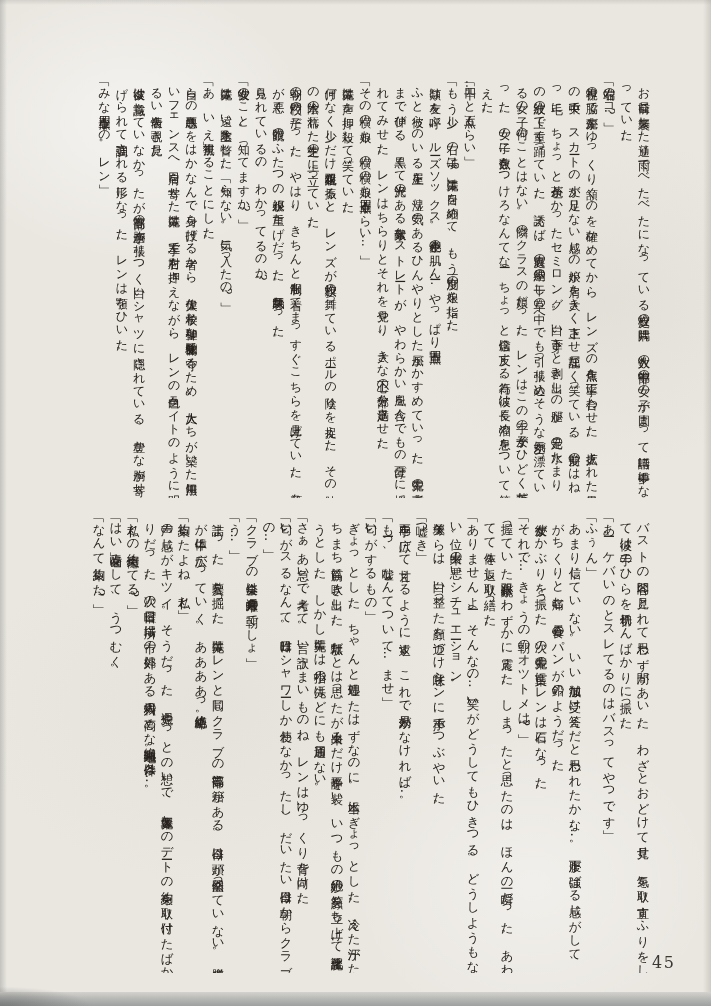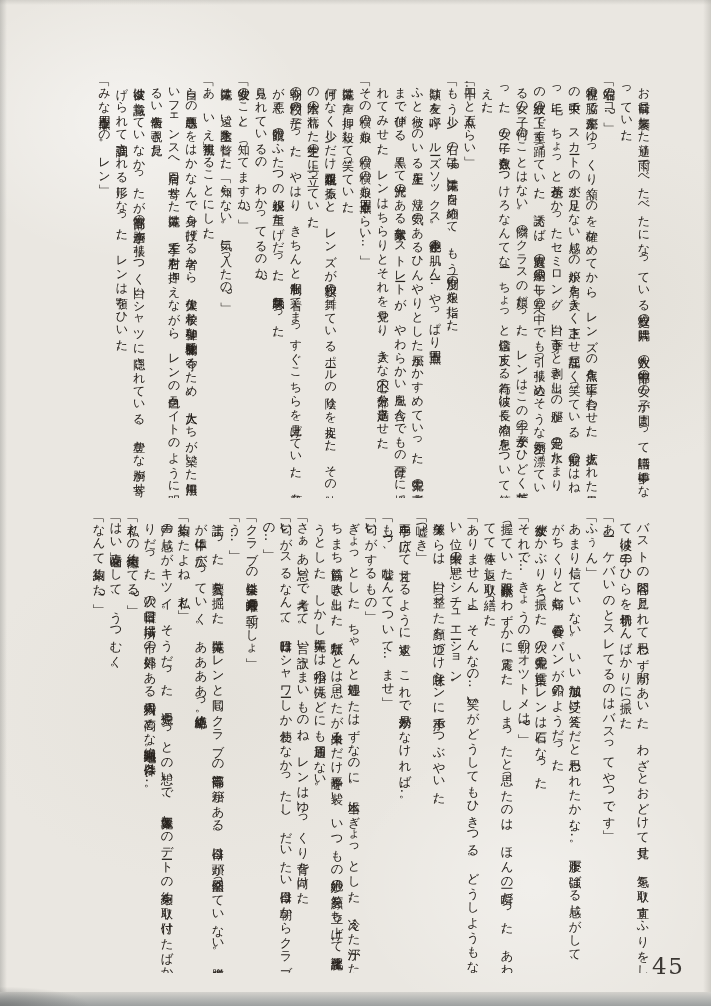--- a/index.html
+++ b/index.html
@@ -57,21 +57,21 @@
     top:79px;height:419px;
     font-size:12px;line-height:17.4px;letter-spacing:.32px;
   }
   .block-bottom{
     top:514px;height:459px;
     font-size:12.4px;line-height:17.0px;letter-spacing:.55px;
   }
   .para{margin:0;padding:0;}
   .page-num{
     position:absolute;left:652px;top:953px;
-    font-size:23px;letter-spacing:1.5px;color:#3b3733;
+    font-size:16px;letter-spacing:1.5px;color:#3b3733;
   }
 </style>
 </head>
 <body>
 
 <div class="scan">
 
   <div class="vblock block-top">
       <p class="para">お昼前に襲来した通り雨でべたべたになっている校庭の片隅に、数人の中等部の女の子が固まって噂話に夢中になっていた。</p>
       <p class="para">「右端のコ?」</p>

